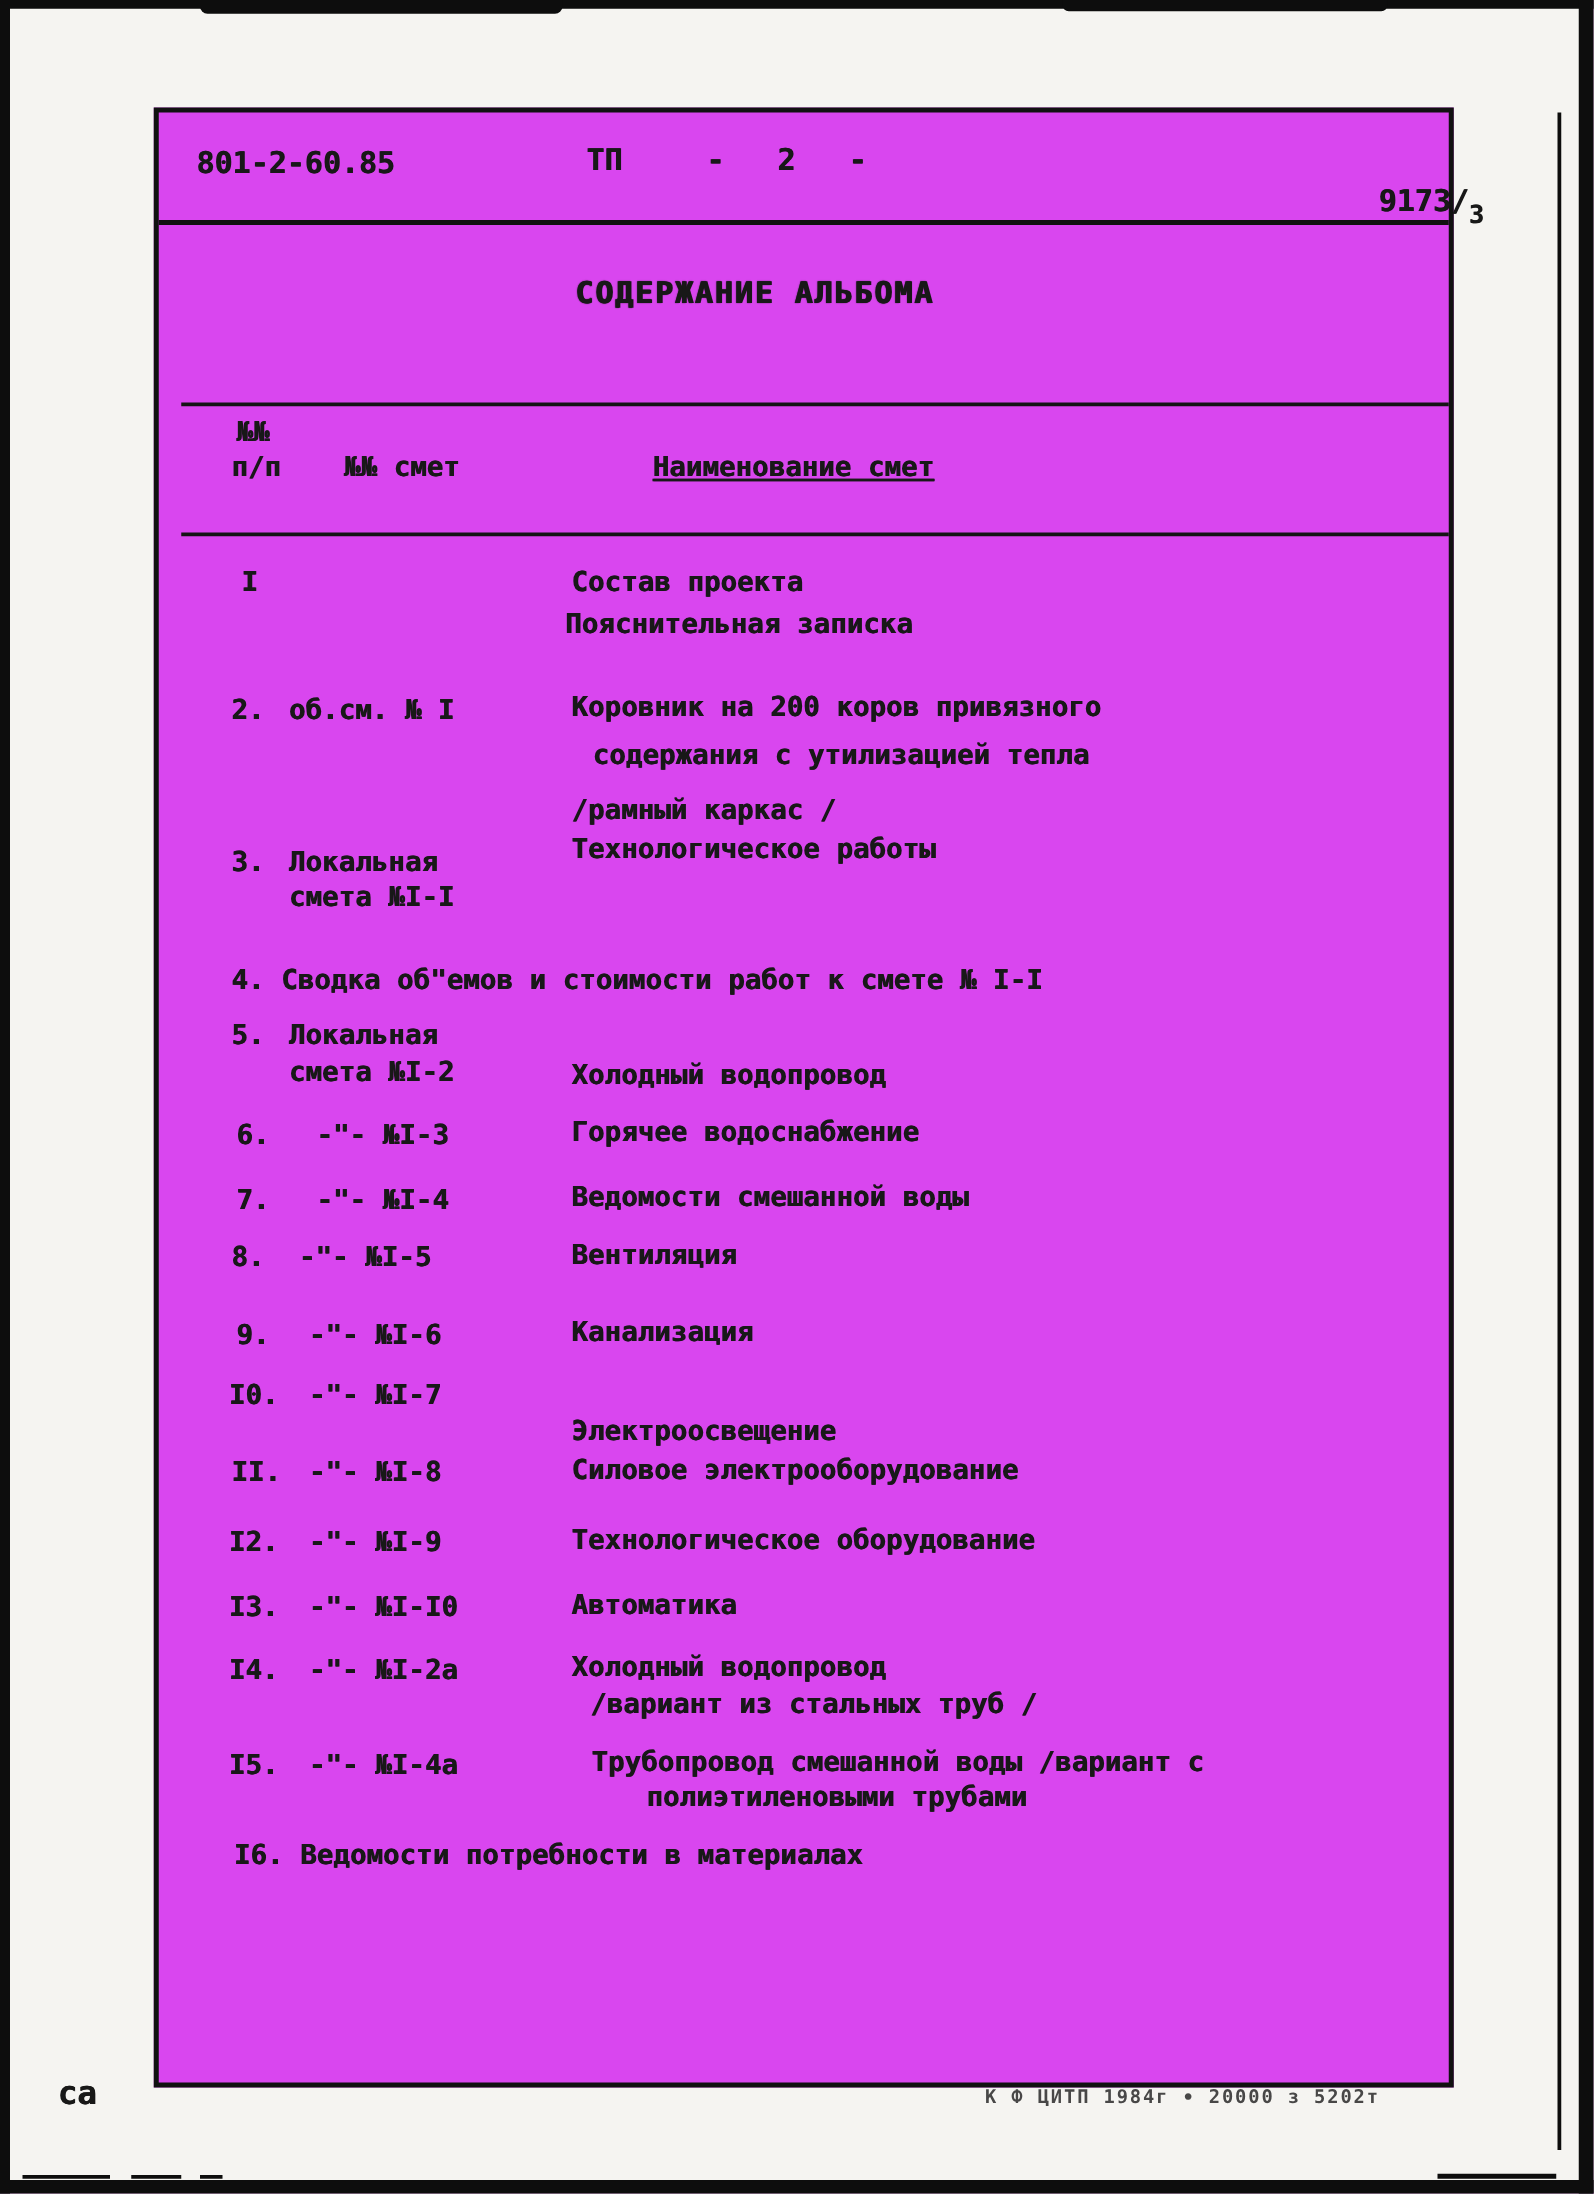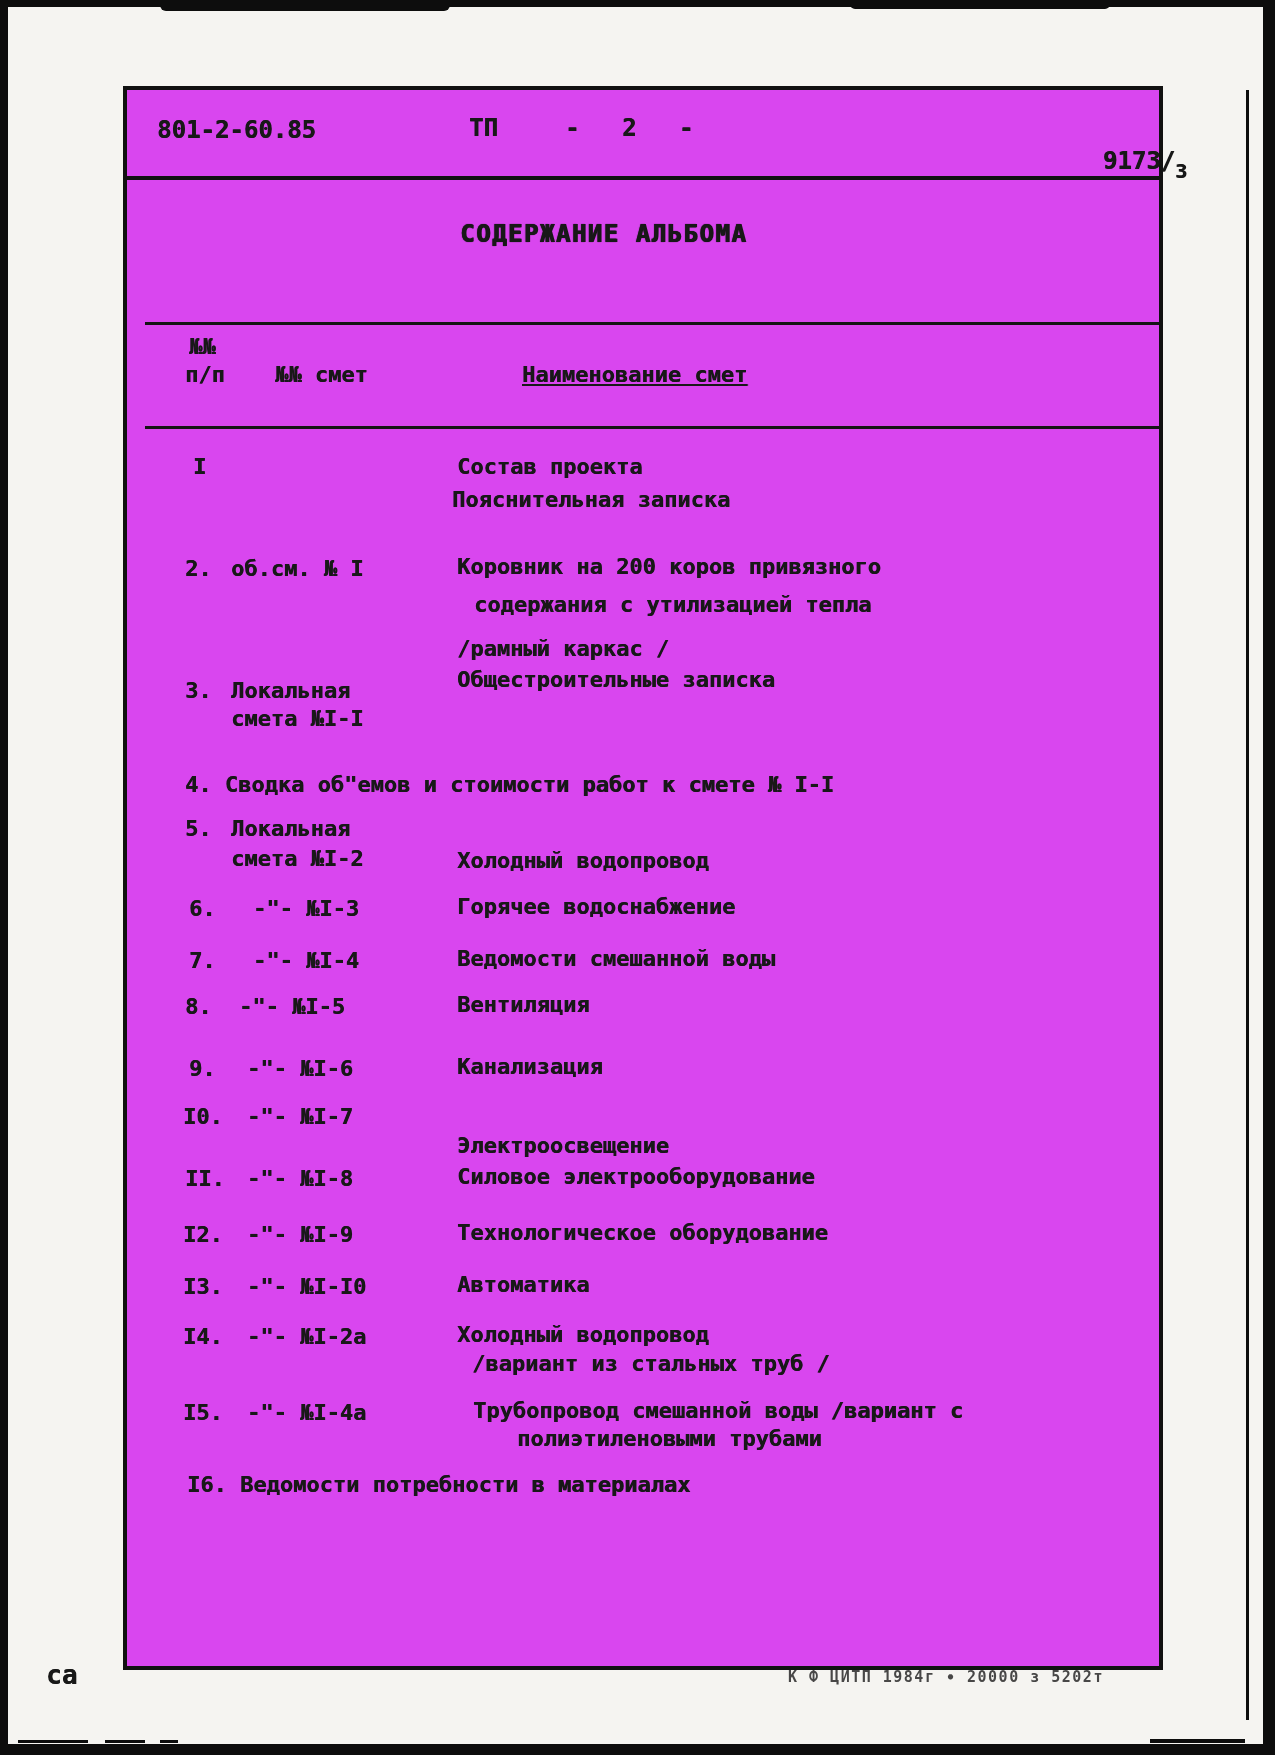--- a/index.html
+++ b/index.html
@@ -66,21 +66,21 @@
   <div class="t" style="left:66px;top:364px;">I</div>
   <div class="t" style="left:330px;top:364px;">Состав проекта</div>
   <div class="t" style="left:325px;top:397px;">Пояснительная записка</div>
 
   <div class="t" style="left:58px;top:466px;">2.</div>
   <div class="t" style="left:104px;top:466px;">об.см. № I</div>
   <div class="t" style="left:330px;top:464px;">Коровник на 200 коров привязного</div>
   <div class="t" style="left:347px;top:502px;">содержания с утилизацией тепла</div>
   <div class="t" style="left:330px;top:546px;">/рамный каркас /</div>
 
-  <div class="t" style="left:330px;top:577px;">Общестроительные записка</div>
+  <div class="t" style="left:330px;top:577px;">Технологическое работы</div>
   <div class="t" style="left:58px;top:588px;">3.</div>
   <div class="t" style="left:104px;top:588px;">Локальная</div>
   <div class="t" style="left:104px;top:616px;">смета №I-I</div>
 
   <div class="t" style="left:58px;top:682px;">4. Сводка об"емов и стоимости работ к смете № I-I</div>
 
   <div class="t" style="left:58px;top:726px;">5.</div>
   <div class="t" style="left:104px;top:726px;">Локальная</div>
   <div class="t" style="left:104px;top:756px;">смета №I-2</div>
   <div class="t" style="left:330px;top:758px;">Холодный водопровод</div>

